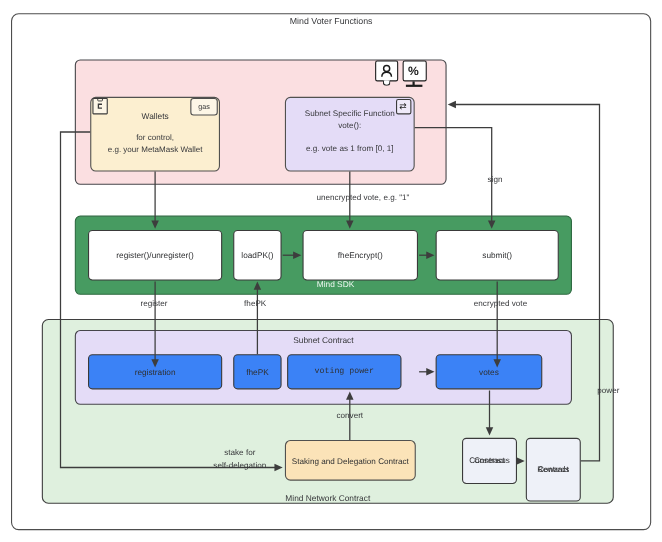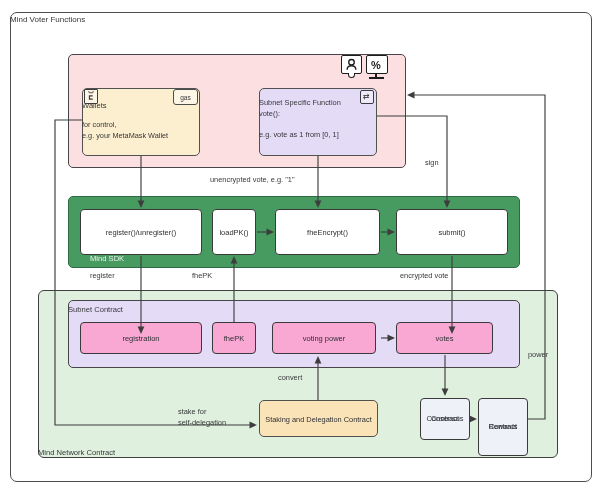--- a/index.html
+++ b/index.html
@@ -11,20 +11,21 @@
     position:relative;
     width:602px;height:493px;
     background:#ffffff;
     overflow:hidden;
   }
   .box{position:absolute;box-sizing:border-box;}
   .lbl{
     position:absolute;
     font-size:7.6px;
     color:#36373a;
+    text-align:center;
     line-height:1.32;
     white-space:nowrap;
     box-sizing:border-box;
   }
   .lbl.wrap{white-space:normal;}
 
   
   #outer{
     left:10px;top:12px;width:582px;height:470px;
     border:1.4px solid #4d4d4d;border-radius:7px;background:#fff;
@@ -110,24 +111,24 @@
     background:#dff0de;border:1.3px solid #3f3f3f;border-radius:6px;
   }
   #mnc-title{left:38px;top:448px;width:520px;font-size:7.6px;}
 
   
   #subnet{
     left:68px;top:300px;width:452px;height:68px;
     background:#e4dcf7;border:1.3px solid #46464a;border-radius:5px;
   }
   #subnet-title{left:68px;top:305px;width:452px;font-size:7.6px;}
-  .pbox{background:#f9a8d4;border:1.3px solid #3a3a3a;border-radius:4px;}
+  .pbox{background:#3b82f6;border:1.3px solid #3a3a3a;border-radius:4px;}
   #b-registration{left:80px;top:322px;width:122px;height:32px;}
   #b-fhepk{left:212px;top:322px;width:44px;height:32px;}
-  #b-vpower{left:272px;top:322px;width:104px;height:32px;}
+  #b-vpower{left:261px;top:322px;width:104px;height:32px;font-family:Liberation Mono, monospace;}
   #b-votes{left:396px;top:322px;width:97px;height:32px;text-decoration:underline;}
   .pbox span{
     display:block;width:100%;text-align:center;font-size:7.5px;color:#2f3032;
     position:absolute;top:50%;transform:translateY(-50%);
   }
 
   
   #b-staking{
     left:259px;top:400px;width:119px;height:37px;
     background:#fbe3b8;border:1.4px solid #51514f;border-radius:5px;

